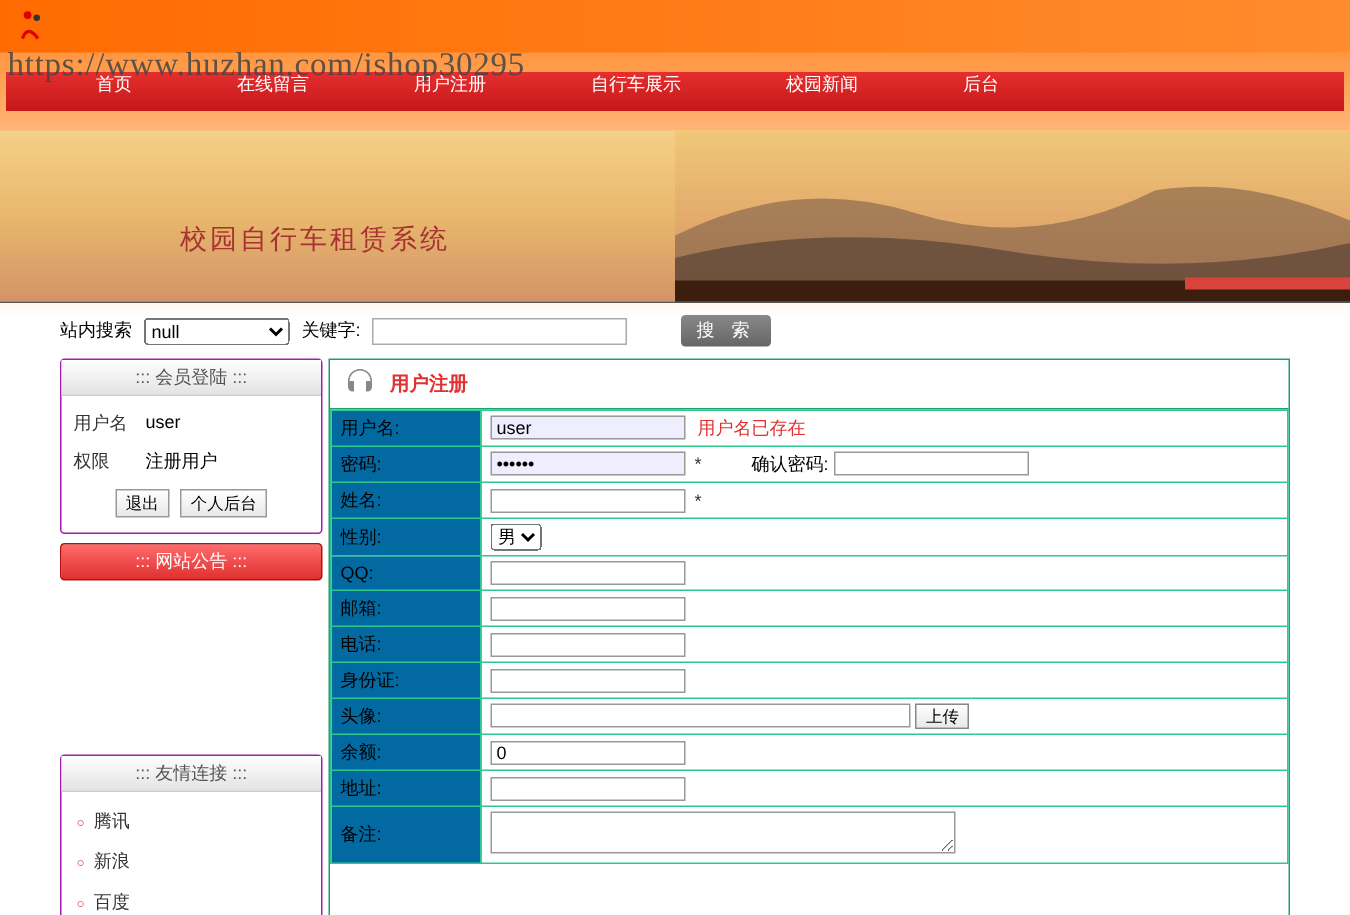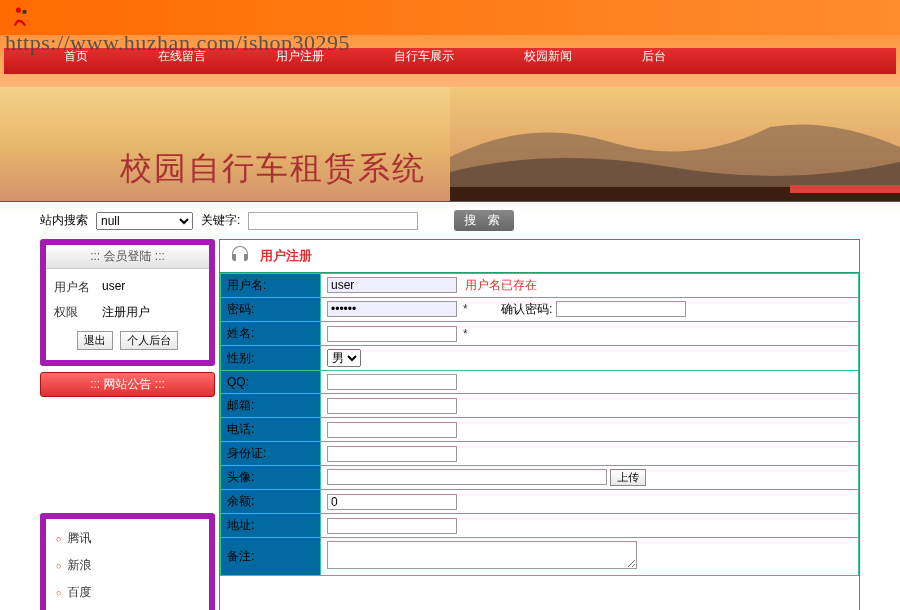--- a/index.html
+++ b/index.html
@@ -3,31 +3,31 @@
 <meta charset="utf-8">
 <style>
 * { box-sizing: border-box; margin: 0; padding: 0; }
 body { font-family: "Microsoft YaHei", Arial, sans-serif; font-size: 12px; background: linear-gradient(to bottom, #ff6b00 0%, #ff8c2e 3%, #fff 35%, #fff 100%); width: 900px; height: 610px; overflow: hidden; }
 .topbar { height: 35px; background: linear-gradient(to right, #ff6b00, #ff8c2e); padding: 4px 8px; }
 .logo-icon { width: 26px; height: 26px; display: inline-block; }
 .nav { height: 26px; background: linear-gradient(to bottom, #e62e2e, #c41818); display: flex; align-items: flex-start; margin: 13px 4px; }
 .nav a { color: #fff; font-size: 12px; text-decoration: none; padding: 0 35px; position: relative; }
 .nav a:first-child { padding-left: 60px; }
 .banner { height: 115px; background: linear-gradient(to bottom, #f5d088 0%, #e8b86c 50%, #d4936a 100%); position: relative; border-bottom: 1px solid #555; overflow: hidden; }
-.banner-title { position: absolute; left: 120px; top: 60px; font-size: 32px; color: #a83232; font-weight: 500; letter-spacing: 2px; font-family: Liberation Sans, sans-serif; }
+.banner-title { position: absolute; left: 120px; top: 60px; font-size: 18px; color: #a83232; font-weight: 500; letter-spacing: 2px; font-family: Liberation Sans, sans-serif; }
 .mountains { position: absolute; right: 0; top: 0; width: 450px; height: 115px; }
 .watermark { position: absolute; left: 5px; top: 30px; font-size: 22px; color: #444; font-family: Liberation Serif, serif; opacity: 0.85; z-index: 10; letter-spacing: 0.5px; }
 .searchbar { display: flex; align-items: center; gap: 8px; padding: 8px 40px; }
 .searchbar label { font-size: 12px; }
 .searchbar select { width: 97px; font-size: 12px; }
 .searchbar input[type=text] { width: 170px; font-size: 12px; border: 1px solid #aaa; height: 18px; }
 .search-btn { background: linear-gradient(to bottom, #888, #666); color: #fff; border: none; padding: 2px 10px; font-size: 12px; border-radius: 3px; cursor: pointer; letter-spacing: 4px; }
 .main { display: flex; gap: 4px; padding: 0 40px 10px 40px; }
 .sidebar { width: 175px; }
-.panel { border: 6px solid #a21caf; background: #fff; margin-bottom: 6px; border-radius: 3px; }
+.panel { border: 1px solid #a21caf; background: #fff; margin-bottom: 6px; border-radius: 3px; }
 .panel-head { background: linear-gradient(to bottom, #fefefe, #e3e3e3); border-bottom: 1px solid #ccc; padding: 3px 6px; font-size: 12px; color: #555; text-align: center; }
 .panel-head-red { background: linear-gradient(to bottom, #ff6b6b, #e03030); color: #fff; border: 1px solid #b01010; border-radius: 3px; text-align: center; padding: 3px; margin: 6px 0; }
 .panel-body { padding: 6px; }
 .login-row { display: flex; gap: 8px; font-size: 12px; padding: 4px 2px; }
 .login-row .lbl { width: 40px; color: #333; }
 .login-btns { text-align: center; padding: 6px 0 4px 0; }
 .login-btns button { font-size: 11px; padding: 1px 6px; margin: 0 2px; border: 1px solid #999; background: linear-gradient(to bottom,#fff,#e8e8e8); cursor: pointer; }
 .link-list { list-style: none; }
 .link-list li { padding: 5px 4px; font-size: 12px; color: #333; display: flex; align-items: center; gap: 6px; }
 .link-list li::before { content: "○"; color: #e03030; font-size: 9px; }
@@ -111,20 +111,21 @@
           <button>退出</button>
           <button>个人后台</button>
         </div>
       </div>
     </div>
 
     <div class="panel-head-red">::: 网站公告 :::</div>
     <div style="height:110px"></div>
 
     <div class="panel">
+      <div class="panel-head">::: 友情连接 :::</div>
       <div class="panel-body">
         <ul class="link-list">
           <li>腾讯</li>
           <li>新浪</li>
           <li>百度</li>
         </ul>
       </div>
     </div>
   </div>
 

